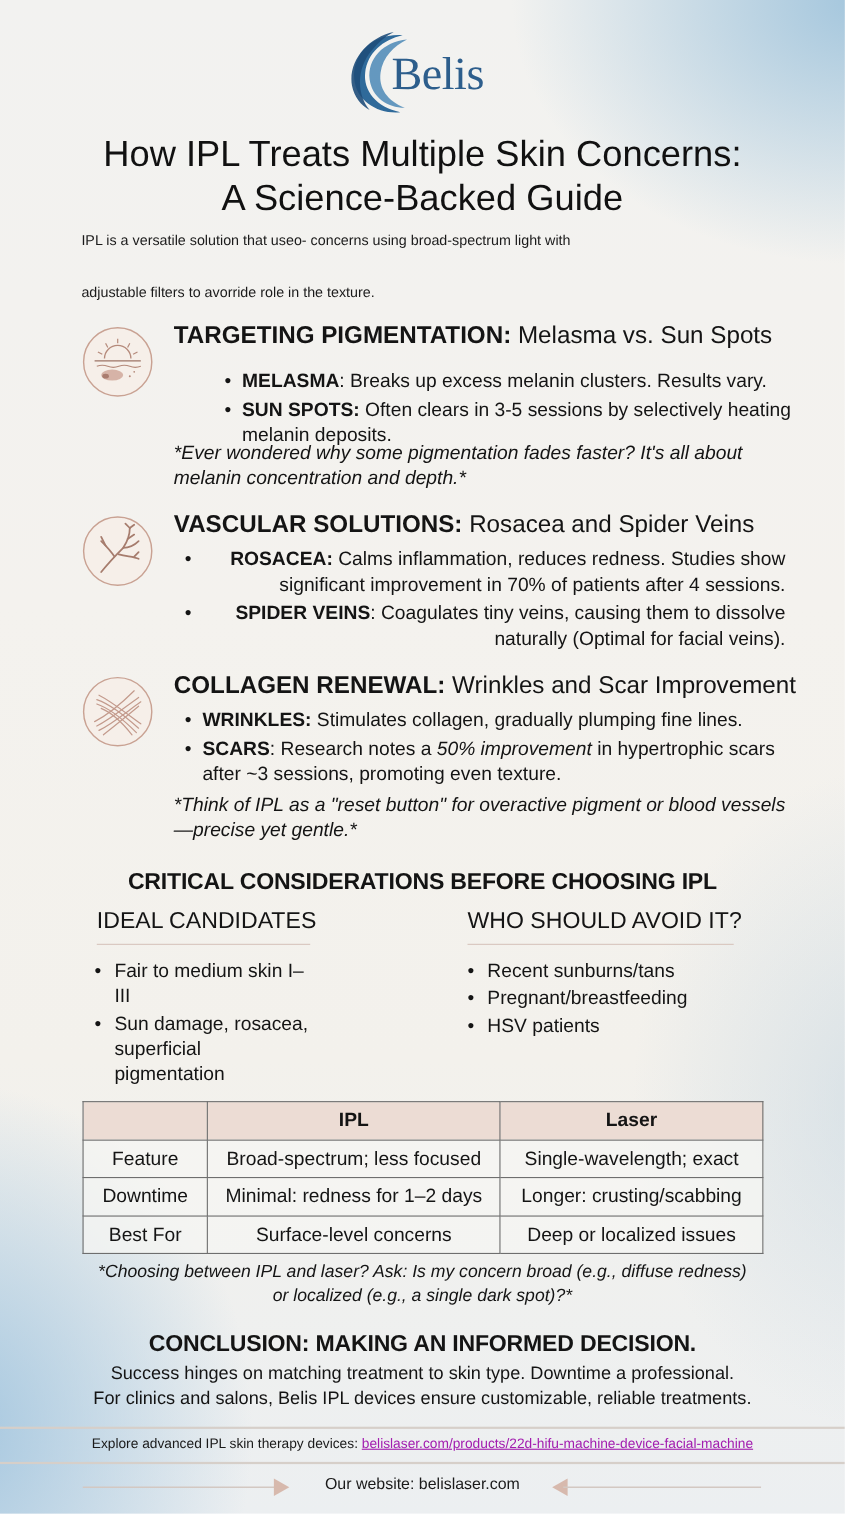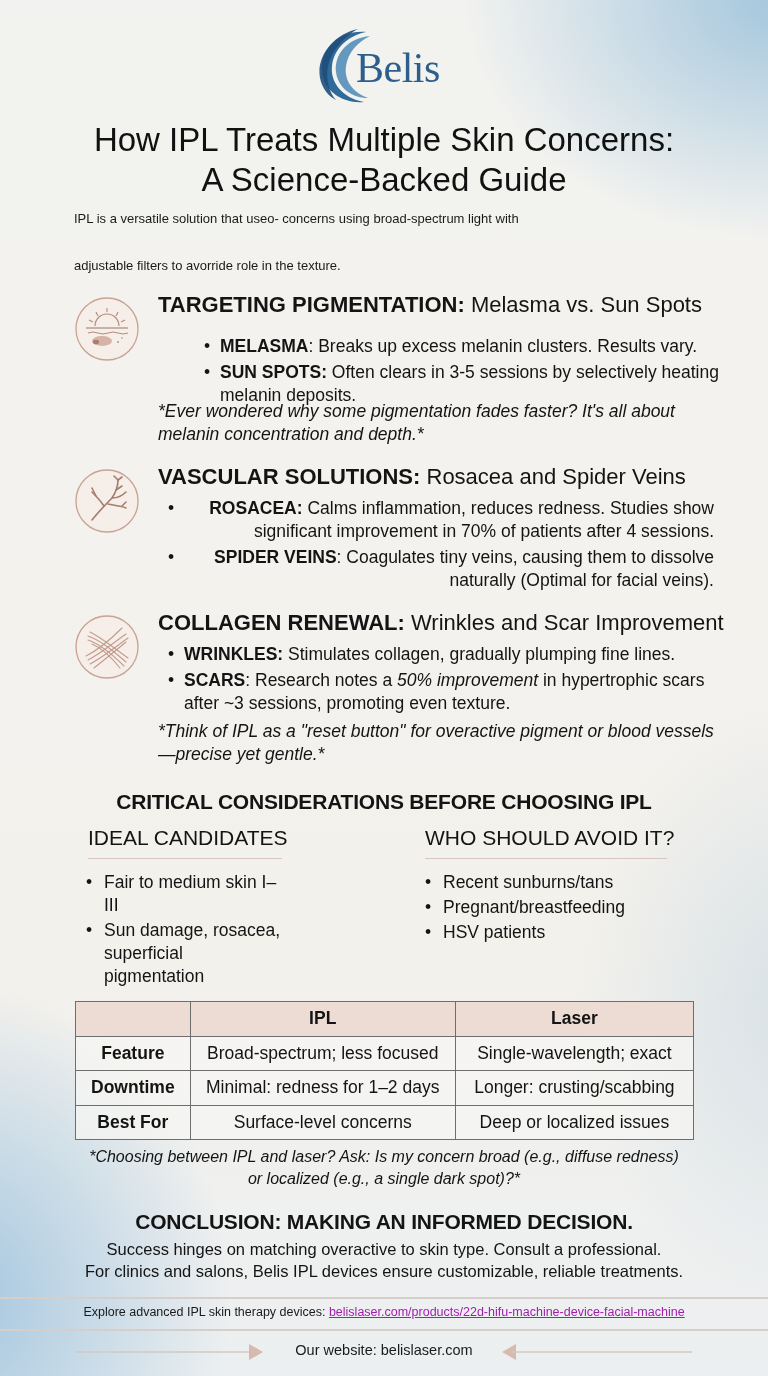--- a/index.html
+++ b/index.html
@@ -60,21 +60,21 @@
     .col li { position: relative; font-size: 17.5px; line-height: 23px; margin-bottom: 2px; }
     .col li::before { content: "•"; position: absolute; left: -18px; }
 
     table.cmp {
       position: absolute; left: 75px; top: 1001px; width: 619px;
       border-collapse: collapse; font-size: 17.5px;
     }
     table.cmp th, table.cmp td { border: 1.3px solid #6e6e6e; height: 34.5px; text-align: center; padding: 0 15px; }
     table.cmp thead th { background: #ecdcd4; font-weight: 700; }
     table.cmp tbody td { background: rgba(246,245,243,0.75); }
-    table.cmp tbody td.rowlabel { font-weight: 700; }
+    table.cmp tbody td.rowlabel { font-weight: 400; }
 
     .table-note {
       position: absolute; left: 60px; right: 60px; top: 1146px; text-align: center;
       font-style: italic; font-size: 16px; line-height: 22px;
     }
     .concl-text {
       position: absolute; left: 0; right: 0; top: 1238px; text-align: center; font-size: 16.5px; line-height: 22px;
     }
     .divider { position: absolute; left: 0; right: 0; height: 1.5px; background: #d6cfc9; }
     .explore {
@@ -237,21 +237,21 @@
     </tbody>
   </table>
 
   <p class="table-note">
     <span>*Choosing between IPL and laser? Ask: Is my concern broad (e.g., diffuse redness)</span><br>
     <span>or localized (e.g., a single dark spot)?*</span>
   </p>
 
   <h2 class="h-center" style="top:1210px;">CONCLUSION: MAKING AN INFORMED DECISION.</h2>
   <p class="concl-text">
-    <span>Success hinges on matching overactive to skin type. Consult a professional.</span><br>
+    <span>Success hinges on matching treatment to skin type. Downtime a professional.</span><br>
     <span>For clinics and salons, Belis IPL devices ensure customizable, reliable treatments.</span>
   </p>
 
   <div class="divider" style="top:1297px;"></div>
   <p class="explore">
     <span>Explore advanced IPL skin therapy devices: </span><a>belislaser.com/products/22d-hifu-machine-device-facial-machine</a>
   </p>
   <div class="divider" style="top:1329px;"></div>
 
   <svg class="arrow" style="left:75px;" width="190" height="18" viewBox="0 0 190 18">

